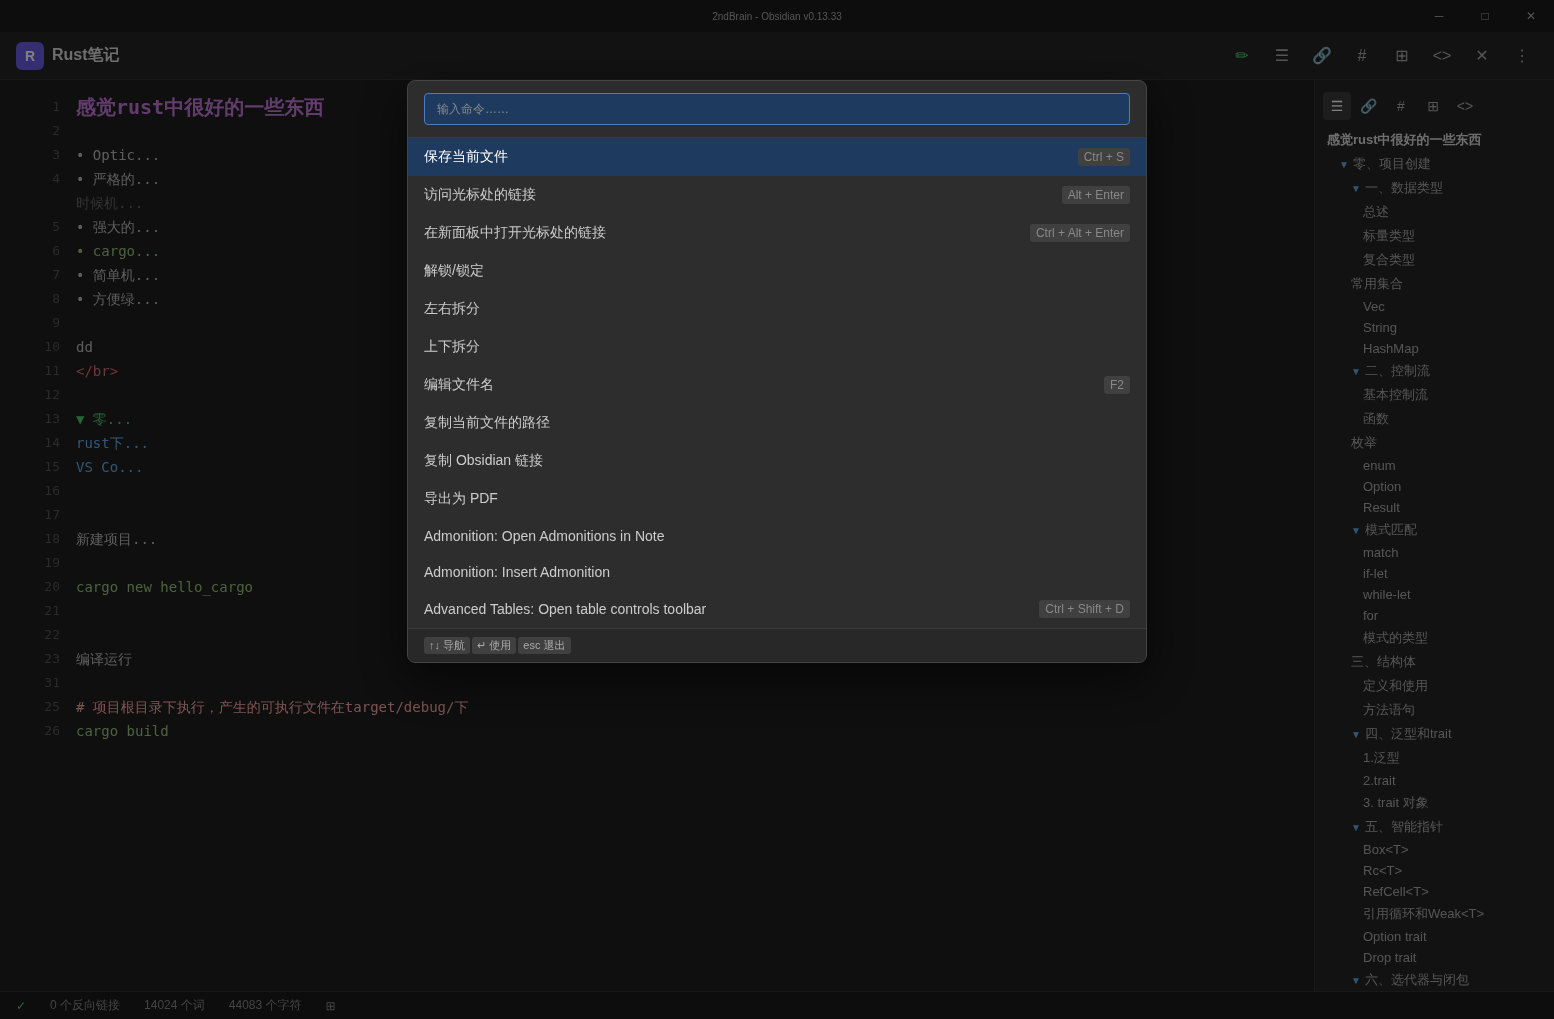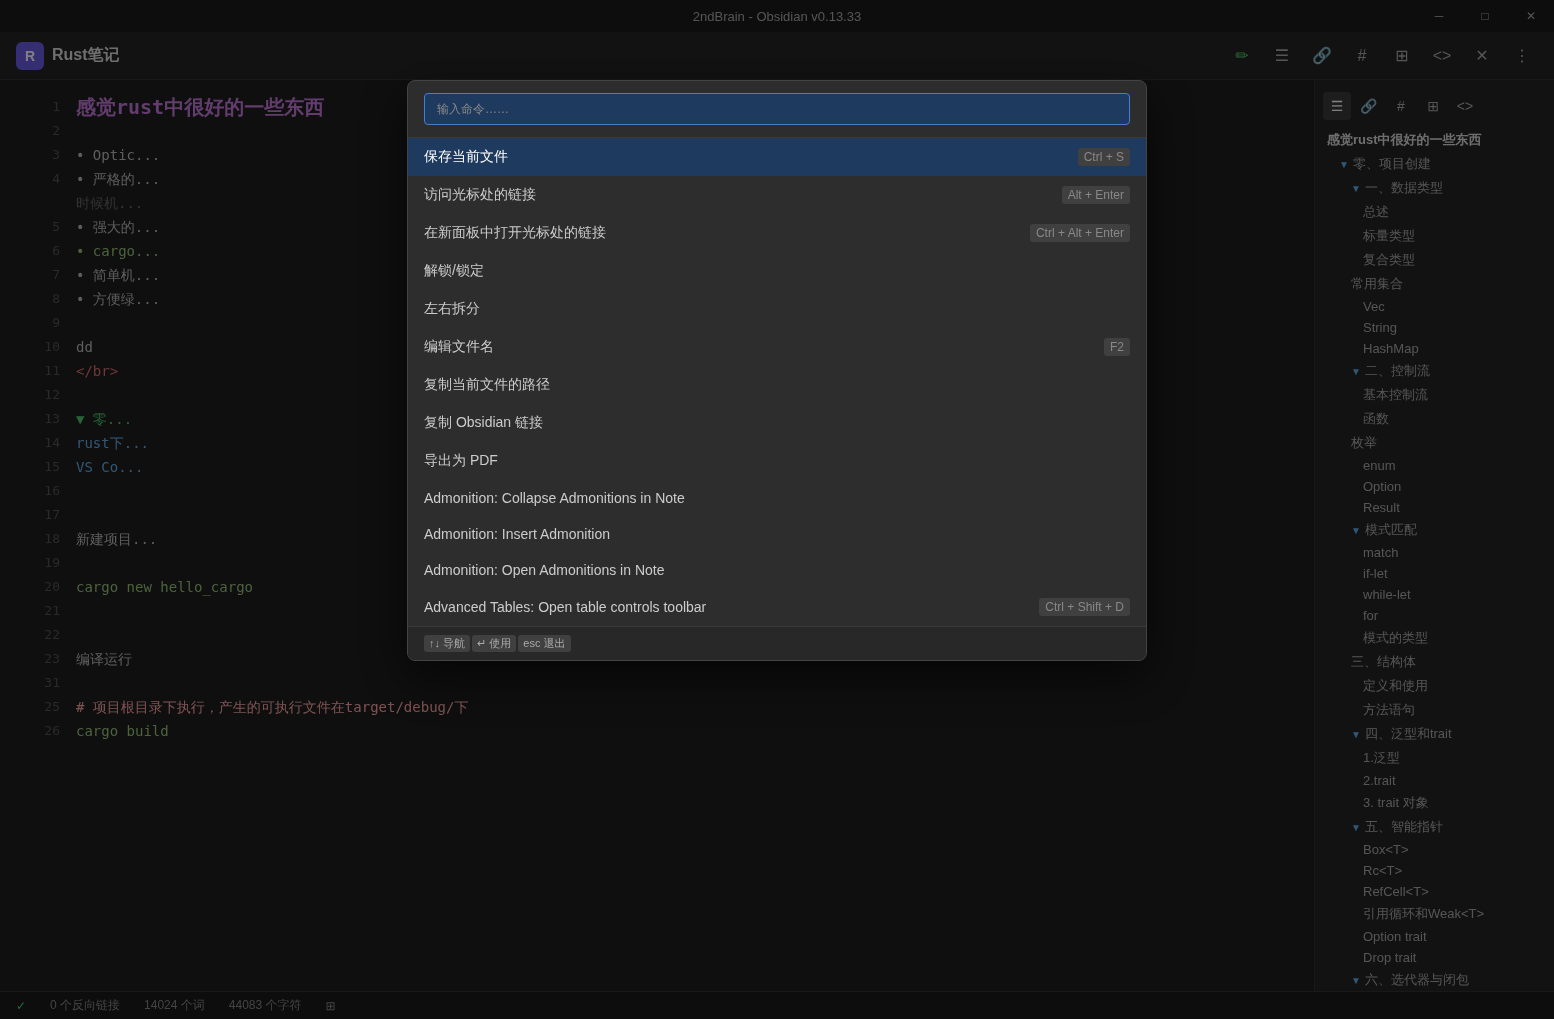--- a/index.html
+++ b/index.html
@@ -17,21 +17,21 @@
     .titlebar {
       height: 32px;
       background: #1a1a1a;
       display: flex;
       align-items: center;
       justify-content: center;
       position: relative;
       z-index: 100;
     }
     .titlebar-title {
-      font-size: 13px;
+      font-size: 10px;
       color: #aaa;
     }
     .titlebar-controls {
       position: absolute;
       right: 0;
       top: 0;
       height: 32px;
       display: flex;
       align-items: center;
     }
@@ -580,40 +580,40 @@
           <span class="command-item-label">在新面板中打开光标处的链接</span>
           <span class="command-shortcut">Ctrl + Alt + Enter</span>
         </div>
         <div class="command-item">
           <span class="command-item-label">解锁/锁定</span>
         </div>
         <div class="command-item">
           <span class="command-item-label">左右拆分</span>
         </div>
         <div class="command-item">
+          <span class="command-item-label">上下拆分</span>
+        </div>
+        <div class="command-item">
           <span class="command-item-label">编辑文件名</span>
           <span class="command-shortcut">F2</span>
         </div>
         <div class="command-item">
           <span class="command-item-label">复制当前文件的路径</span>
         </div>
         <div class="command-item">
           <span class="command-item-label">复制 Obsidian 链接</span>
         </div>
         <div class="command-item">
           <span class="command-item-label">导出为 PDF</span>
         </div>
         <div class="command-item">
-          <span class="command-item-label">Admonition: Collapse Admonitions in Note</span>
+          <span class="command-item-label">Admonition: Open Admonitions in Note</span>
         </div>
         <div class="command-item">
           <span class="command-item-label">Admonition: Insert Admonition</span>
-        </div>
-        <div class="command-item">
-          <span class="command-item-label">Admonition: Open Admonitions in Note</span>
         </div>
         <div class="command-item">
           <span class="command-item-label">Advanced Tables: Open table controls toolbar</span>
           <span class="command-shortcut">Ctrl + Shift + D</span>
         </div>
       </div>
     <div class="command-footer">
       <span class="footer-key">
         <span class="key-badge">↑↓ 导航</span>
       </span>

